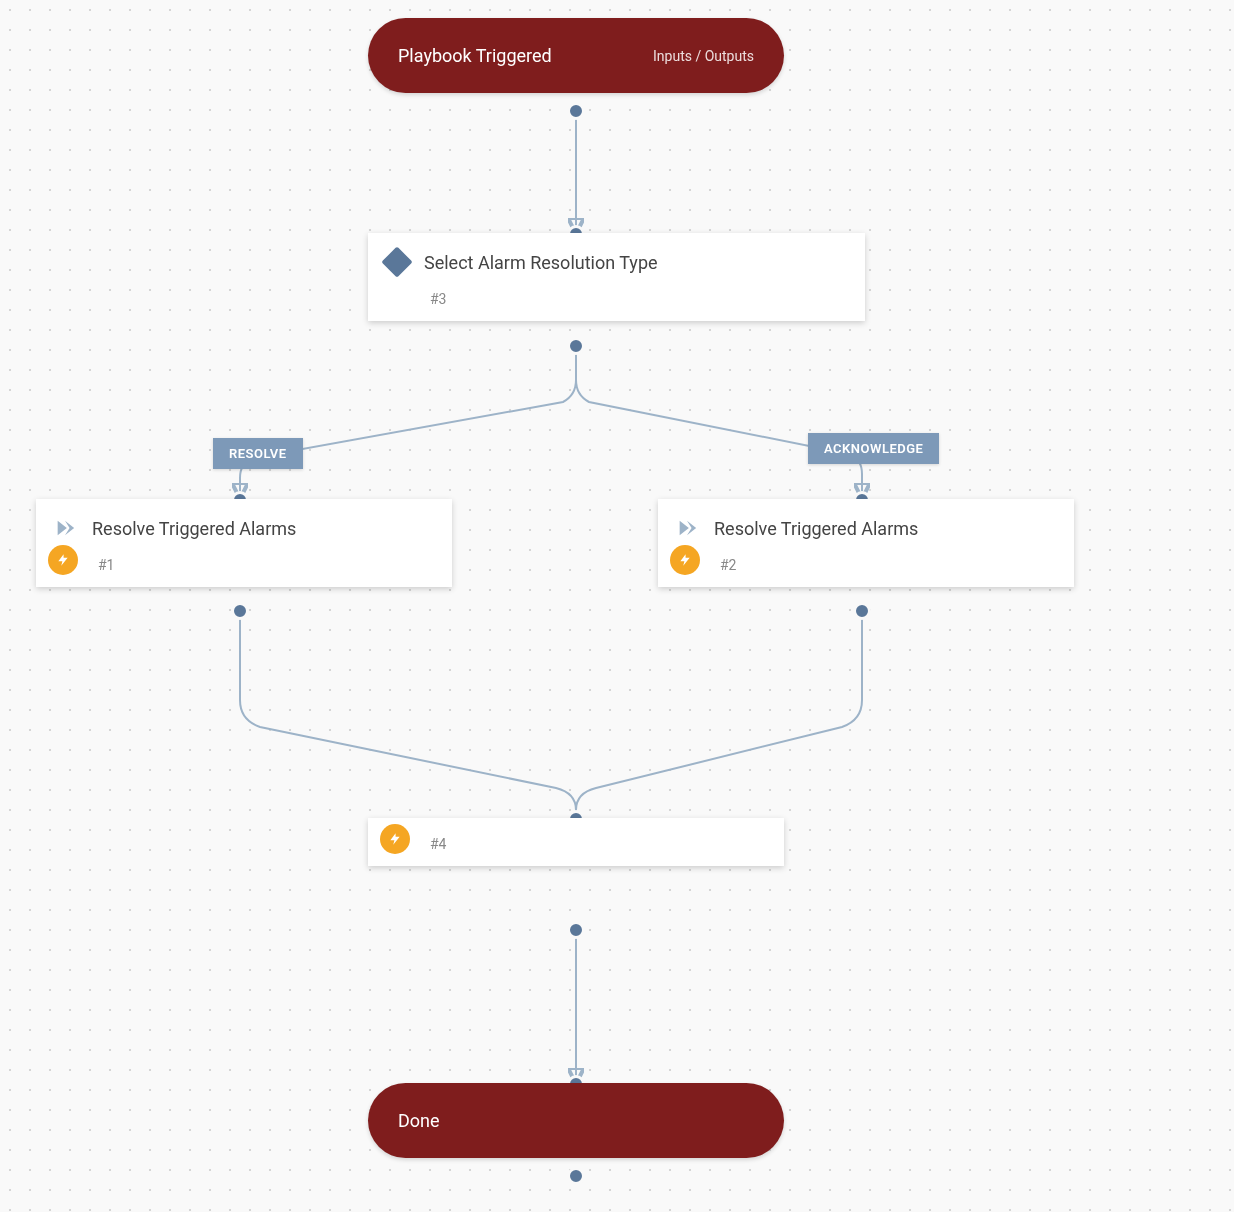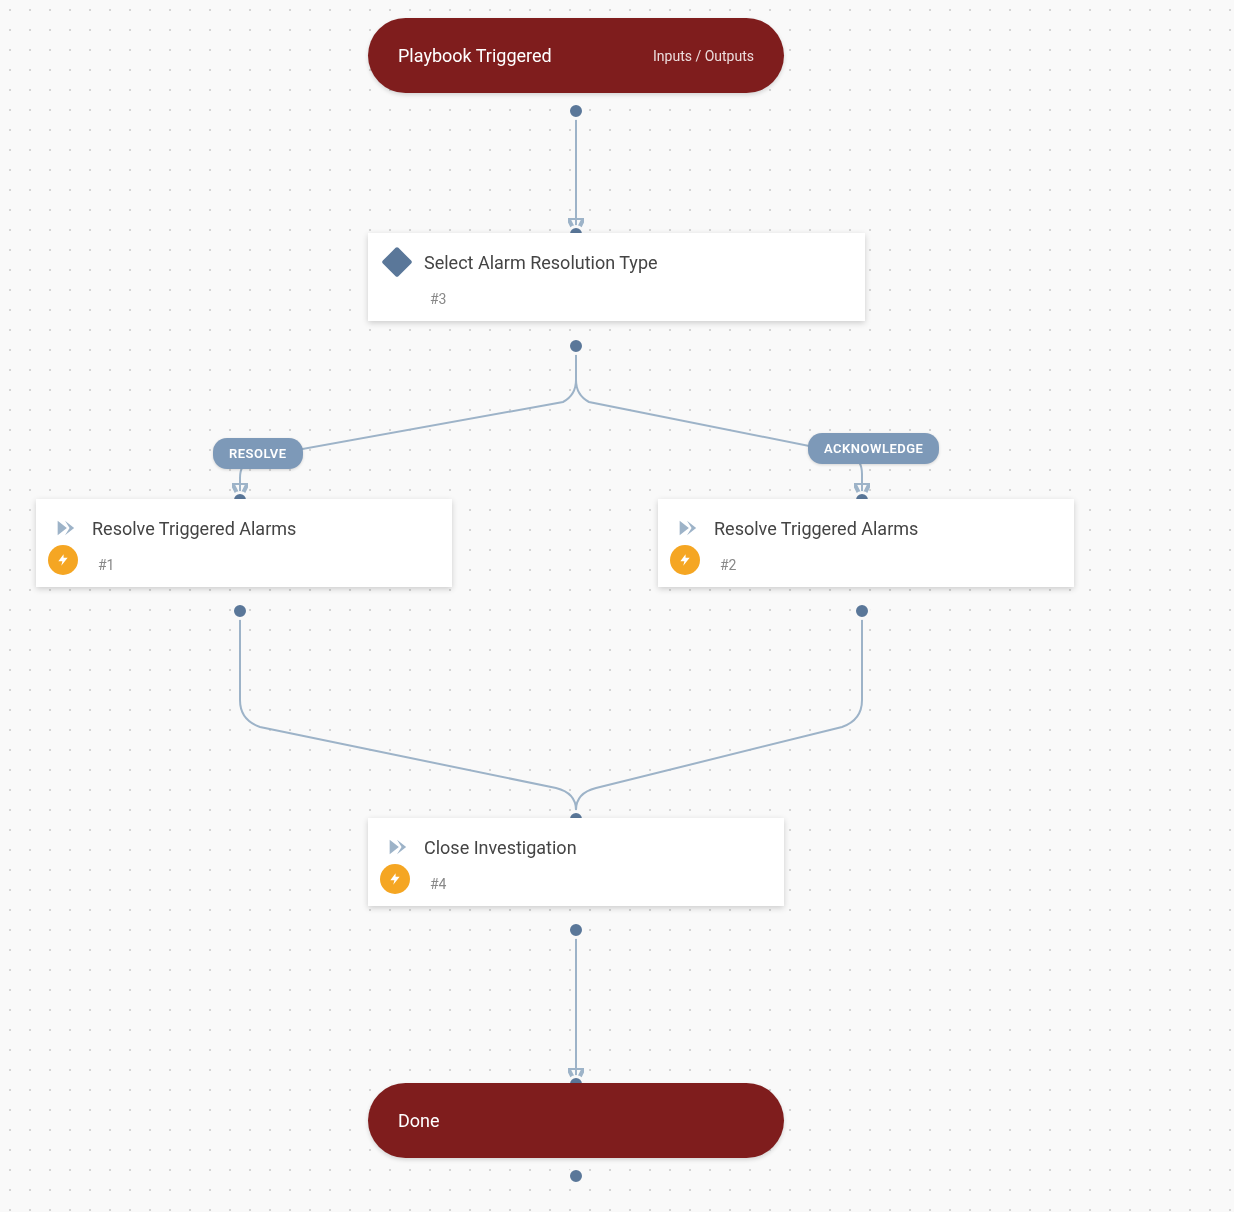--- a/index.html
+++ b/index.html
@@ -36,21 +36,21 @@
   display:flex;align-items:center;justify-content:center
 }
 .bolt-badge svg{width:14px;height:18px;fill:#fff}
 .conn-dot{
   position:absolute;width:18px;height:18px;border-radius:50%;
   background:#5a7799;border:3px solid #f9f9f9
 }
 .branch-label{
   position:absolute;background:#7d99b8;color:#fff;
   font-size:13px;font-weight:600;letter-spacing:.5px;
-  padding:8px 16px;border-radius:14px;
+  padding:8px 16px;border-radius:0;
   box-shadow:0 1px 3px rgba(0,0,0,.15)
 }
 svg.wires{position:absolute;inset:0;width:100%;height:100%;pointer-events:none}
 svg.wires path{fill:none;stroke:#9db3c8;stroke-width:2}
 svg.wires path.arrow{marker-end:url(#ah)}
 </style>
 </head>
 <body>
 
 <div class="canvas">
@@ -129,28 +129,20 @@
     <svg viewBox="0 0 24 24">
           <path d="M13 2 L4 14 H11 L9 22 L20 8 H13 Z"></path>
         </svg>
   </span>
 </div>
 <div class="conn-dot" style="left:853px;top:602px"></div>
 
 <div class="conn-dot" style="left:567px;top:810px"></div>
 
 <div class="node card" style="left:368px;top:818px;width:416px">
-  <div class="card-row">
-    <span class="chevron-icon">
-      <svg viewBox="0 0 24 24">
-            <path d="M4 4 L14 12 L4 20 Z M12 4 L22 12 L12 20 L17 12 Z" fill="#9db3c8"></path>
-          </svg>
-    </span>
-    <span class="card-title">Close Investigation</span>
-  </div>
   <span class="card-id">#4</span>
   <span class="bolt-badge">
     <svg viewBox="0 0 24 24">
           <path d="M13 2 L4 14 H11 L9 22 L20 8 H13 Z"></path>
         </svg>
   </span>
 </div>
 <div class="conn-dot" style="left:567px;top:921px"></div>
 
 <div class="conn-dot" style="left:567px;top:1075px"></div>

